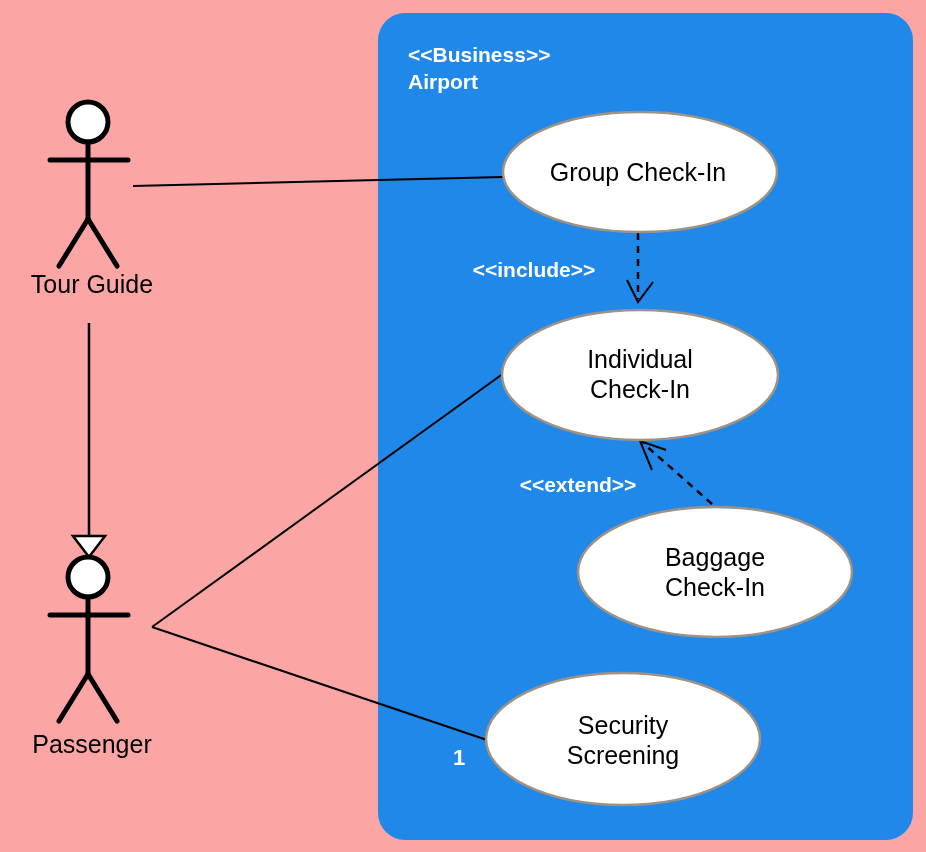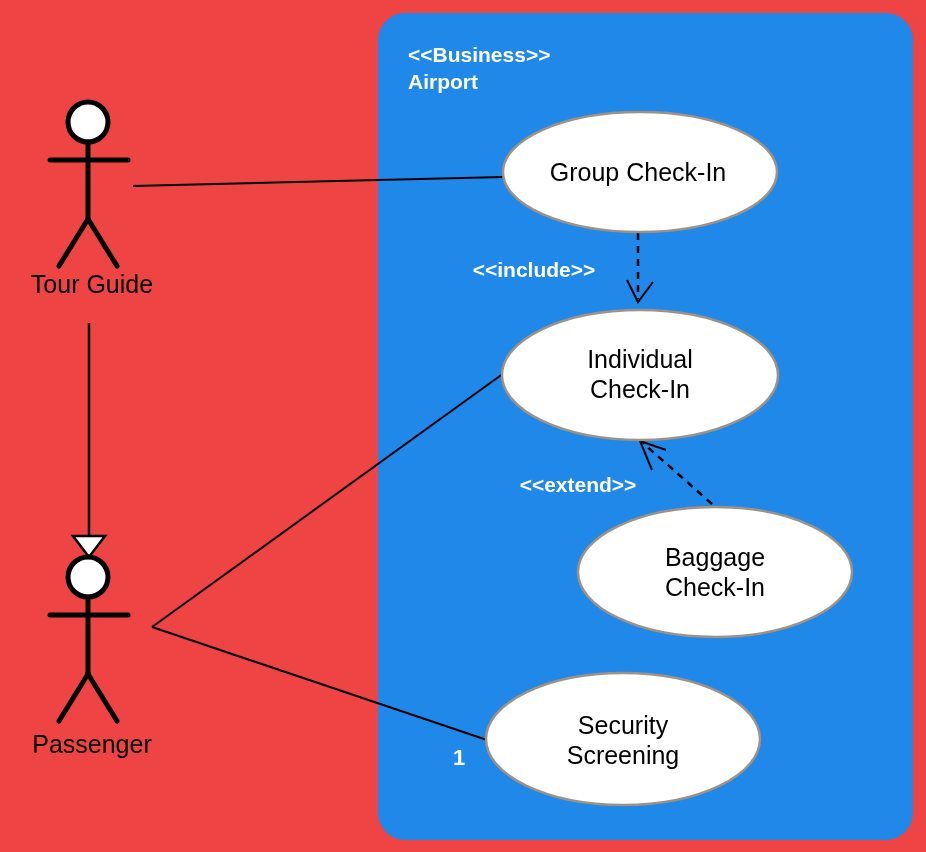--- a/index.html
+++ b/index.html
@@ -5,21 +5,21 @@
   html, body {
     margin: 0;
     padding: 0;
     background: #ffffff;
     font-family: "Liberation Sans", sans-serif;
   }
   .canvas {
     position: relative;
     width: 926px;
     height: 852px;
-    background: #ef4444;
+    background: #fca5a5;
     overflow: hidden;
   }
   svg { display: block; }
 
   .boundary-rect { fill: #2088E8; }
   .uc-ellipse { fill: #ffffff; stroke: #9E9286; stroke-width: 2.5; }
   .actor-stroke { stroke: #000000; stroke-width: 5; fill: none; stroke-linecap: round; }
   .actor-head { fill: #ffffff; }
   .assoc { stroke: #000000; stroke-width: 2; fill: none; }
   .dashed { stroke: #000000; stroke-width: 2.5; fill: none; stroke-dasharray: 7 6; }

